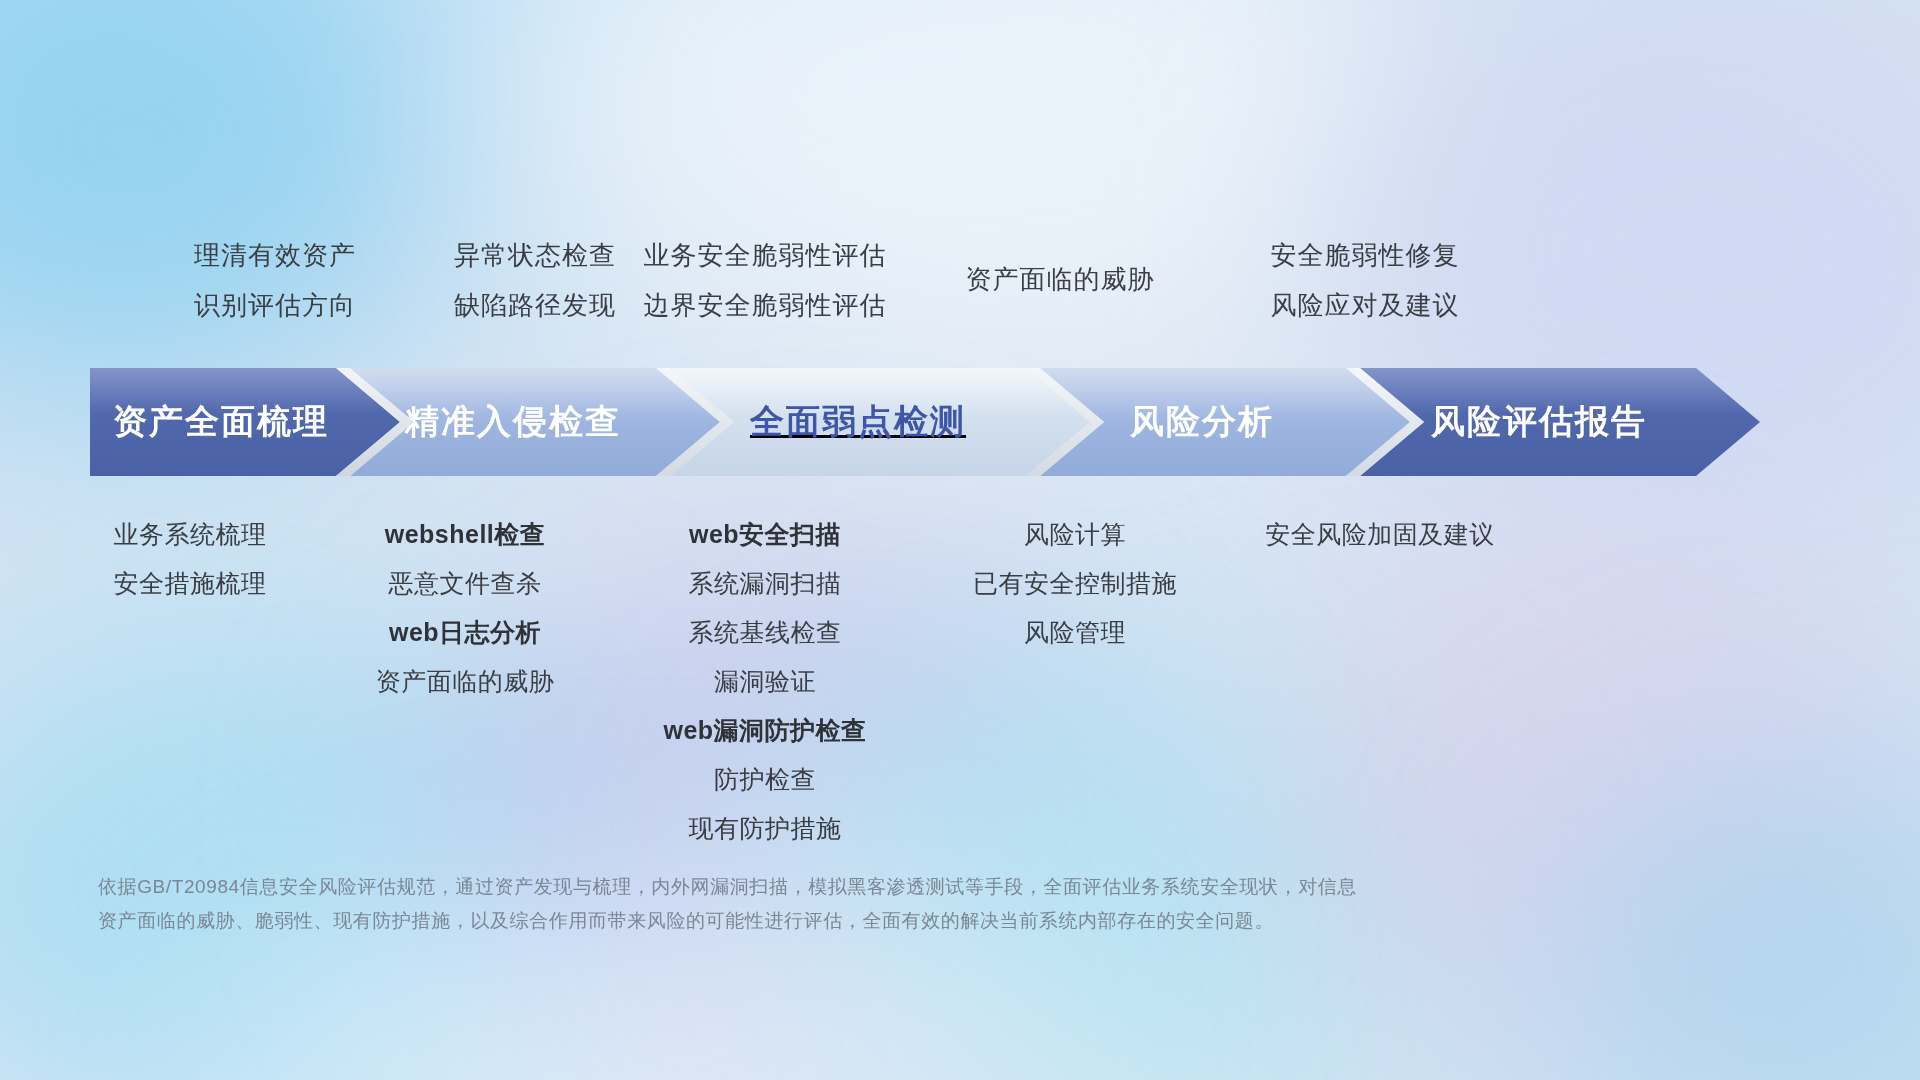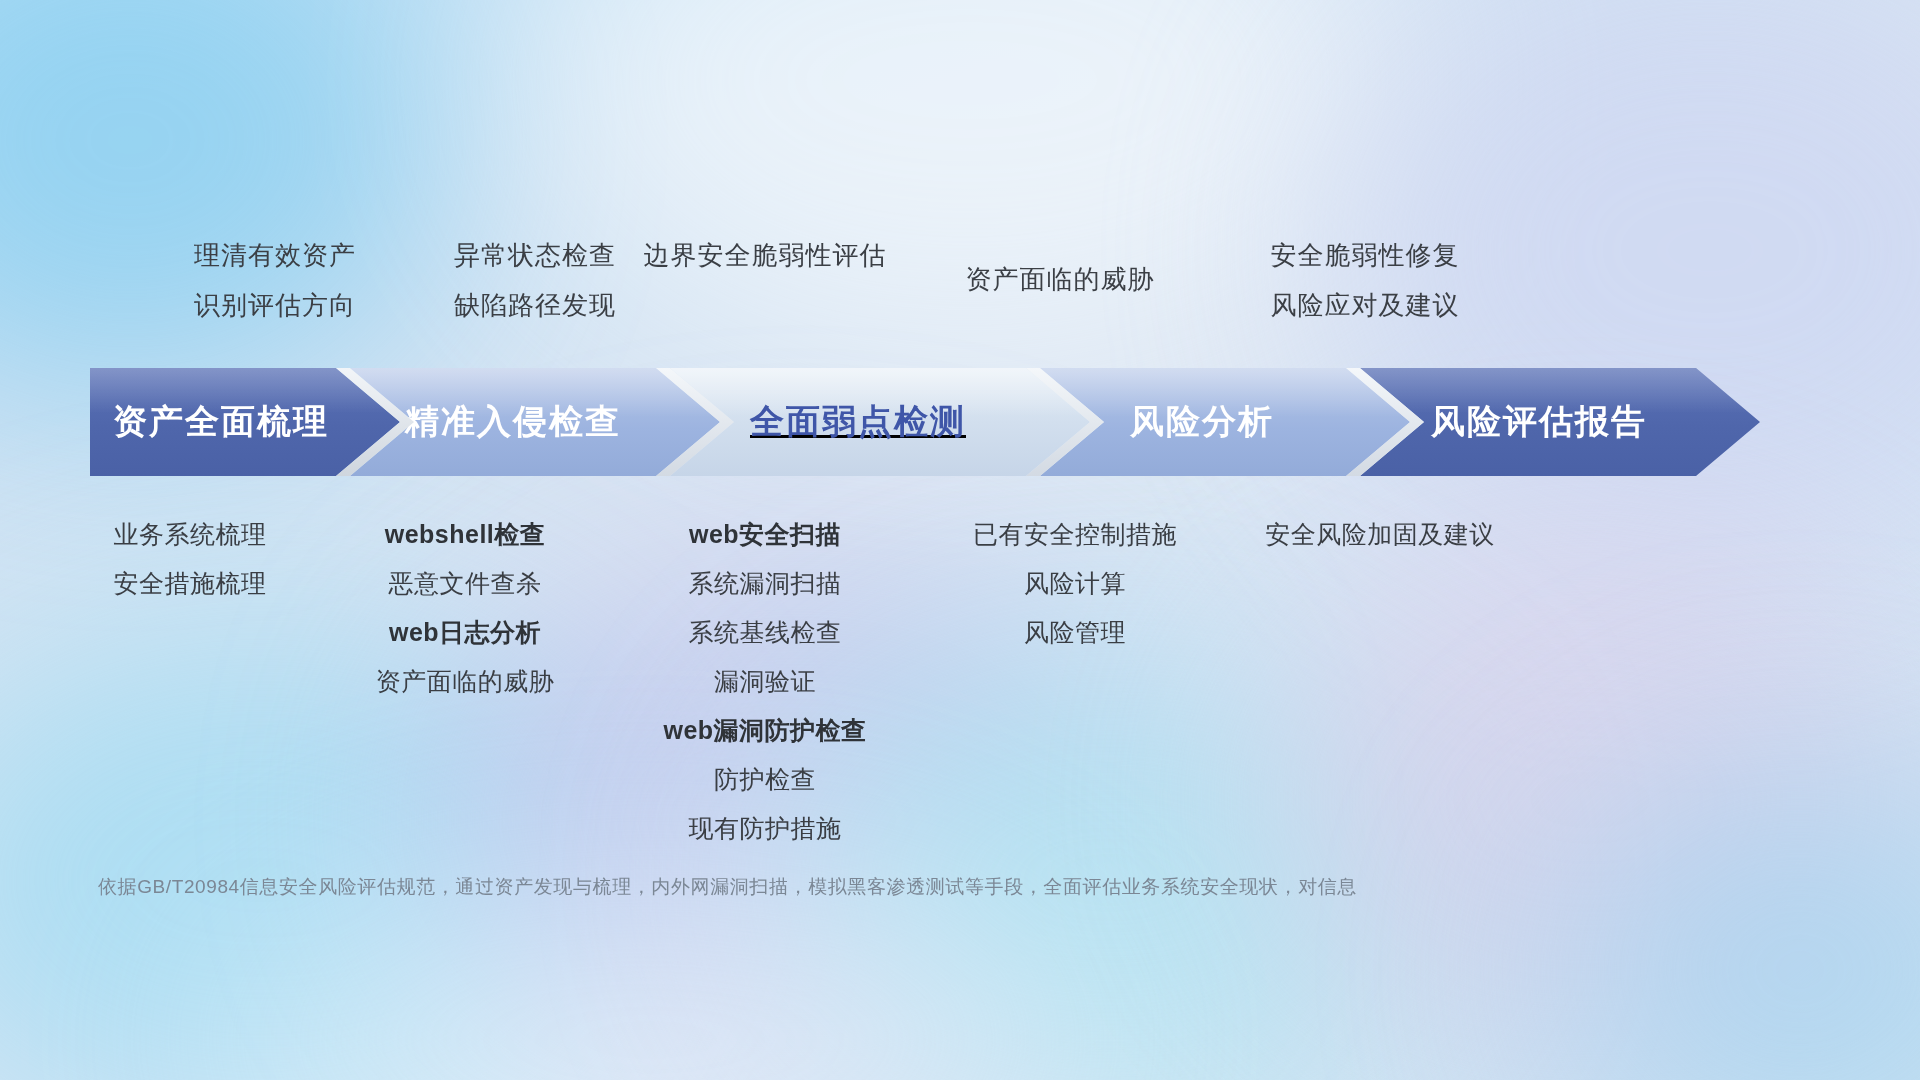--- a/index.html
+++ b/index.html
@@ -77,20 +77,21 @@
       <div class="tline">理清有效资产</div>
       <div class="tline">识别评估方向</div>
     </div>
 
     <div class="topcol" style="left:300px;width:470px;">
       <div class="tline">异常状态检查</div>
       <div class="tline">缺陷路径发现</div>
     </div>
 
     <div class="topcol" style="left:530px;width:470px;">
+      <div class="tline">业务安全脆弱性评估</div>
       <div class="tline">边界安全脆弱性评估</div>
     </div>
 
     <div class="topcol" style="left:825px;width:470px;top:254px;">
       <div class="tline">资产面临的威胁</div>
     </div>
 
     <div class="topcol" style="left:1130px;width:470px;">
       <div class="tline">安全脆弱性修复</div>
       <div class="tline">风险应对及建议</div>
@@ -193,27 +194,28 @@
       <div class="bline em">web安全扫描</div>
       <div class="bline">系统漏洞扫描</div>
       <div class="bline">系统基线检查</div>
       <div class="bline">漏洞验证</div>
       <div class="bline em">web漏洞防护检查</div>
       <div class="bline">防护检查</div>
       <div class="bline">现有防护措施</div>
     </div>
 
     <div class="botcol" style="left:840px;top:34px;width:470px;">
+      <div class="bline">风险计算</div>
       <div class="bline">已有安全控制措施</div>
-      <div class="bline">风险计算</div>
       <div class="bline">风险管理</div>
     </div>
 
     <div class="botcol" style="left:1145px;top:34px;width:470px;">
       <div class="bline">安全风险加固及建议</div>
     </div>
   </div>
 
   <div id="footer">
     <p>依据GB/T20984信息安全风险评估规范，通过资产发现与梳理，内外网漏洞扫描，模拟黑客渗透测试等手段，全面评估业务系统安全现状，对信息</p>
+    <p>资产面临的威胁、脆弱性、现有防护措施，以及综合作用而带来风险的可能性进行评估，全面有效的解决当前系统内部存在的安全问题。</p>
   </div>
 
 </div>
 
 </body></html>

